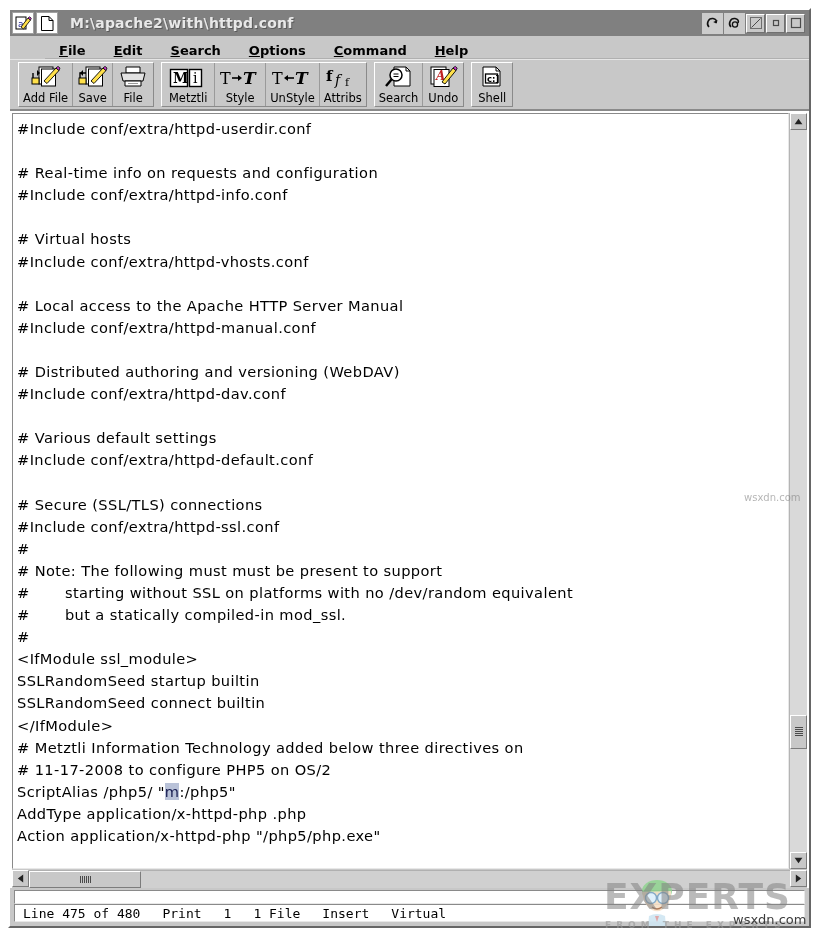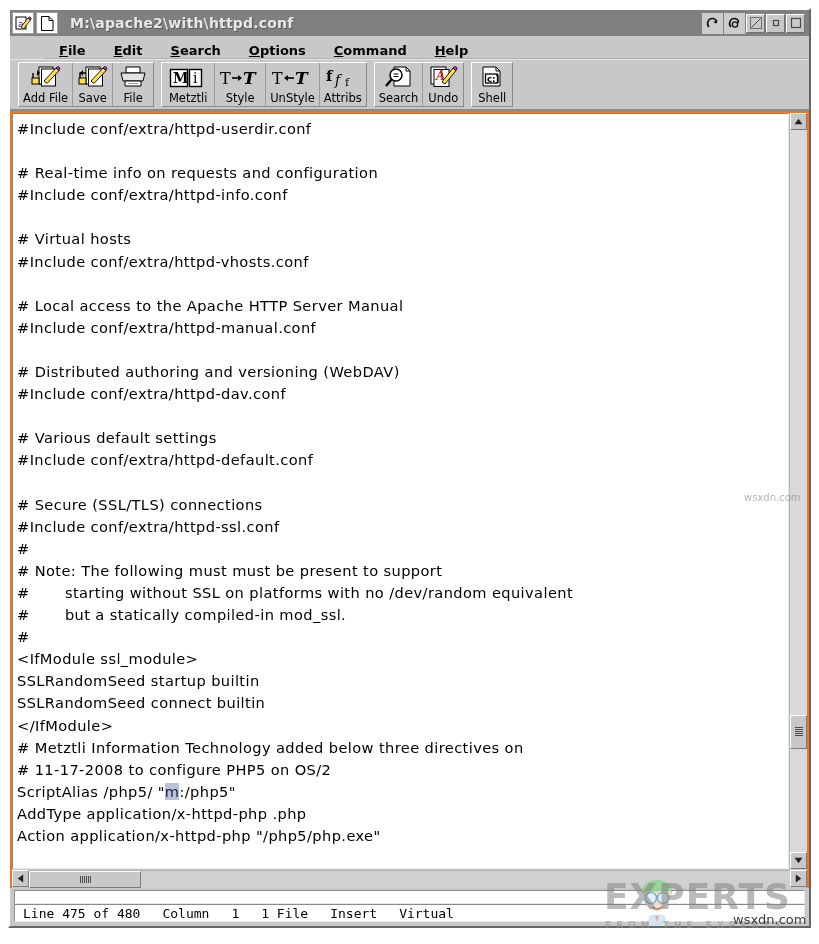--- a/index.html
+++ b/index.html
@@ -167,21 +167,21 @@
     color: #000;
     line-height: 13px;
     white-space: nowrap;
   }
 
   
   #editor-wrap {
     flex: 1 1 auto;
     display: flex;
     flex-direction: column;
-    background: #f97316;
+    background: #ffffff;
     padding: 2px 2px 0 2px;
     box-sizing: border-box;
     min-height: 0;
   }
   #editor-row {
     flex: 1 1 auto;
     display: flex;
     min-height: 0;
   }
   #text-pane {
@@ -644,21 +644,21 @@
             <path d="M0.8 0.6 V8.4 L6.2 4.5 Z" fill="#222"></path>
           </svg>
       </div>
     </div>
   </div>
 
   <div id="statusbar">
     <div id="status-blank"></div>
     <div id="status-fields">
       <span class="st">Line 475 of 480</span>
-      <span class="st">Column</span>
+      <span class="st">Print</span>
       <span class="st st-right">1</span>
       <span class="st">1 File</span>
       <span class="st">Insert</span>
       <span class="st">Virtual</span>
     </div>
   </div>
 
 </div>
 
 <div id="wm-appuals">

